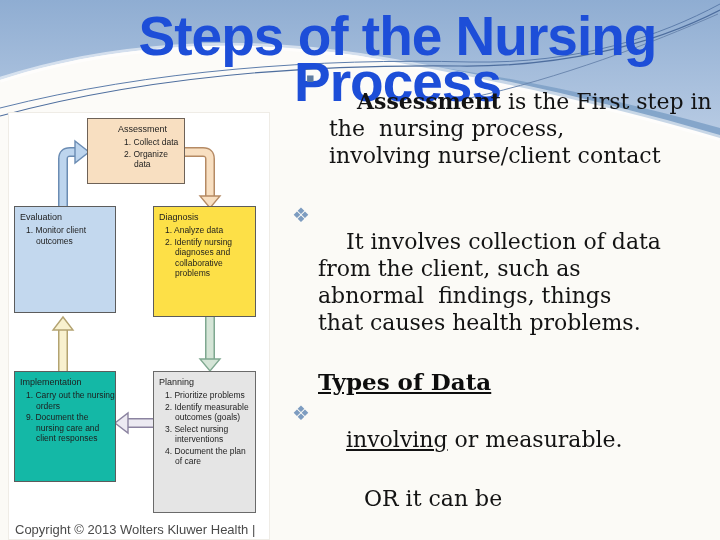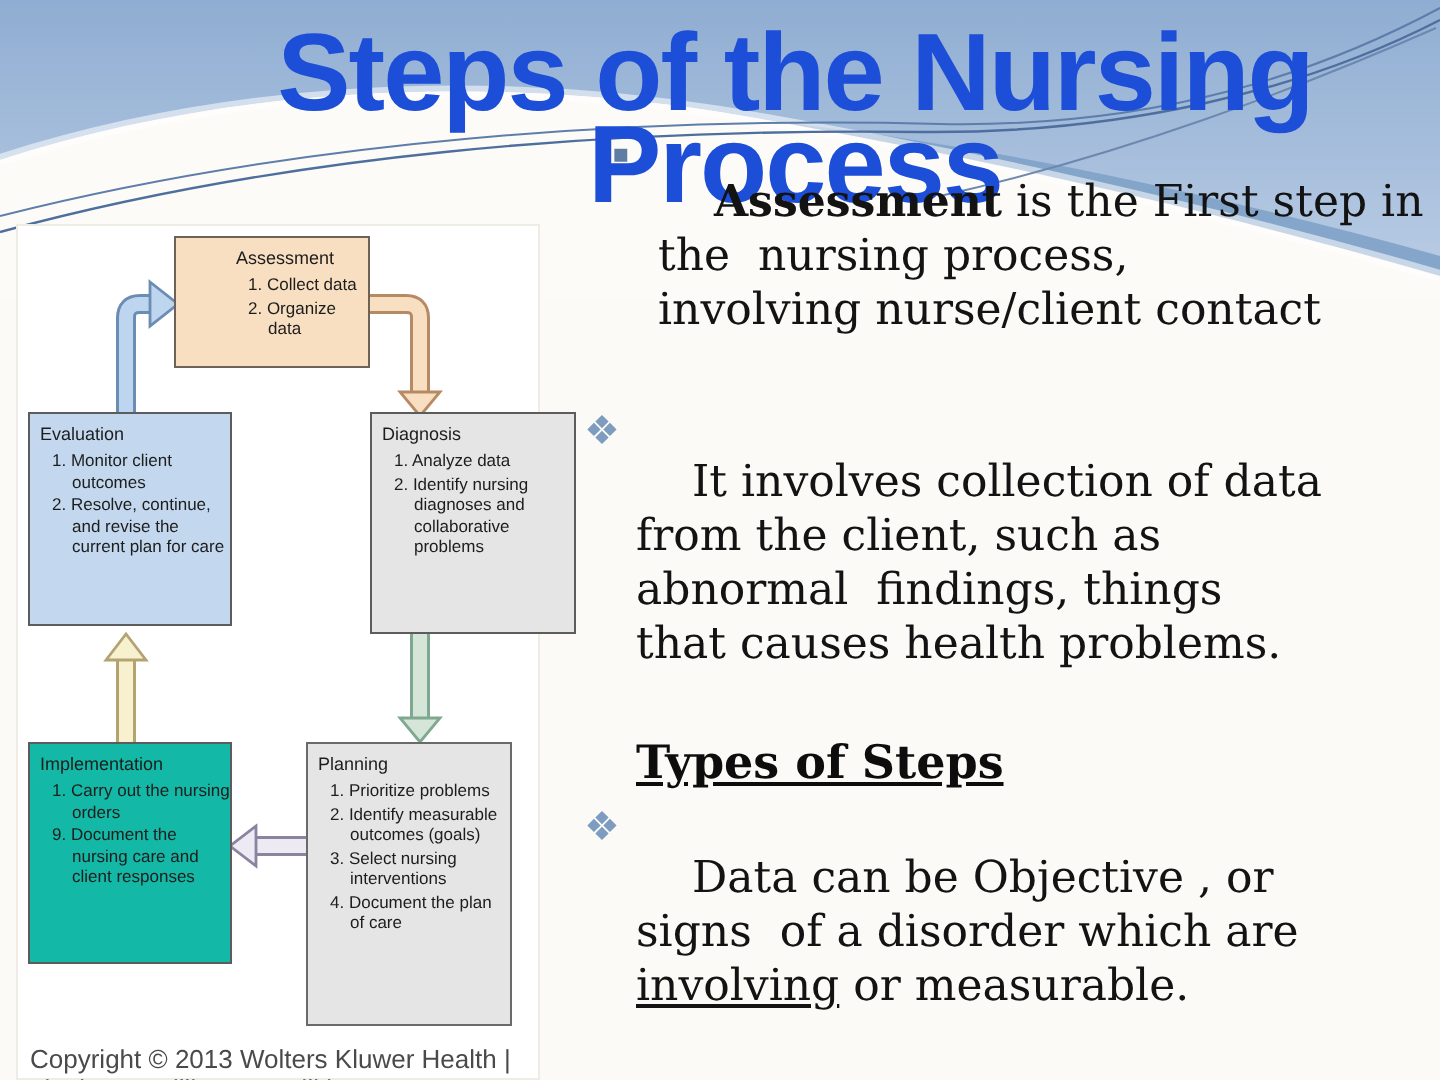--- a/index.html
+++ b/index.html
@@ -27,21 +27,21 @@
   .fb{
     position:absolute;border:1px solid #5c5c5c;box-sizing:border-box;
     font-family:"Liberation Sans",sans-serif;color:#1d1d1d;
   }
   .fb-title{font-size:9px;margin:5px 0 3px 5px;}
   .fb-item{font-size:8.5px;line-height:10.5px;margin-left:11px;padding-left:10px;text-indent:-10px;margin-bottom:1px;}
   .fb-assessment{left:78px;top:5px;width:98px;height:66px;background:#f8dfc1;border-color:#6e6257;}
   .fb-assessment .fb-title{margin-left:30px;}
   .fb-assessment .fb-item{margin-left:36px;}
   .fb-evaluation{left:5px;top:93px;width:102px;height:107px;background:#c3d8ee;}
-  .fb-diagnosis{left:144px;top:93px;width:103px;height:111px;background:#e5e5e5;margin-left:32px;}
+  .fb-diagnosis{left:144px;top:93px;width:103px;height:111px;background:#fde047;}
   .fb-implementation{left:5px;top:258px;width:102px;height:111px;background:#14b8a6;}
   .fb-planning{left:144px;top:258px;width:103px;height:142px;background:#e5e5e5;border-color:#6a6a6a;}
   .fig-copyright{
     position:absolute;left:6px;top:409px;width:252px;
     font-size:13px;color:#4a4a4a;letter-spacing:0px;
   }
   
   .textcol{
     position:absolute;left:292px;top:61px;width:436px;
     font-family:"DejaVu Serif","Liberation Serif",serif;
@@ -121,21 +121,20 @@
 
   <div class="fb fb-assessment">
     <div class="fb-title">Assessment</div>
     <div class="fb-item">1. Collect data</div>
     <div class="fb-item">2. Organize data</div>
   </div>
 
   <div class="fb fb-evaluation">
     <div class="fb-title">Evaluation</div>
     <div class="fb-item">1. Monitor client outcomes</div>
-    <div class="fb-item">2. Resolve, continue, and revise the current plan for care</div>
   </div>
 
   <div class="fb fb-diagnosis">
     <div class="fb-title">Diagnosis</div>
     <div class="fb-item">1. Analyze data</div>
     <div class="fb-item">2. Identify nursing diagnoses and collaborative problems</div>
   </div>
 
   <div class="fb fb-implementation">
     <div class="fb-title">Implementation</div>
@@ -163,24 +162,22 @@
   </div>
 
   <div class="para dm">
     <span class="blt blt-diamond">❖</span><span>It involves collection of data
 from the client, such as
 abnormal  findings, things
 that causes health problems.</span>
   </div>
 
   <div class="types-heading">
-    <span>Types of Steps</span>
+    <span>Types of Data</span>
   </div>
 
   <div class="para dm">
-    <span class="blt blt-diamond">❖</span><span>Data can be Objective , or
-signs  of a disorder which are
-</span><span class="u">involving</span><span> or measurable.</span>
+    <span class="blt blt-diamond">❖</span><span class="u">involving</span><span> or measurable.</span>
   </div>
 
   <div class="or-line">OR it can be</div>
 
 </div>
 
 </body></html>

